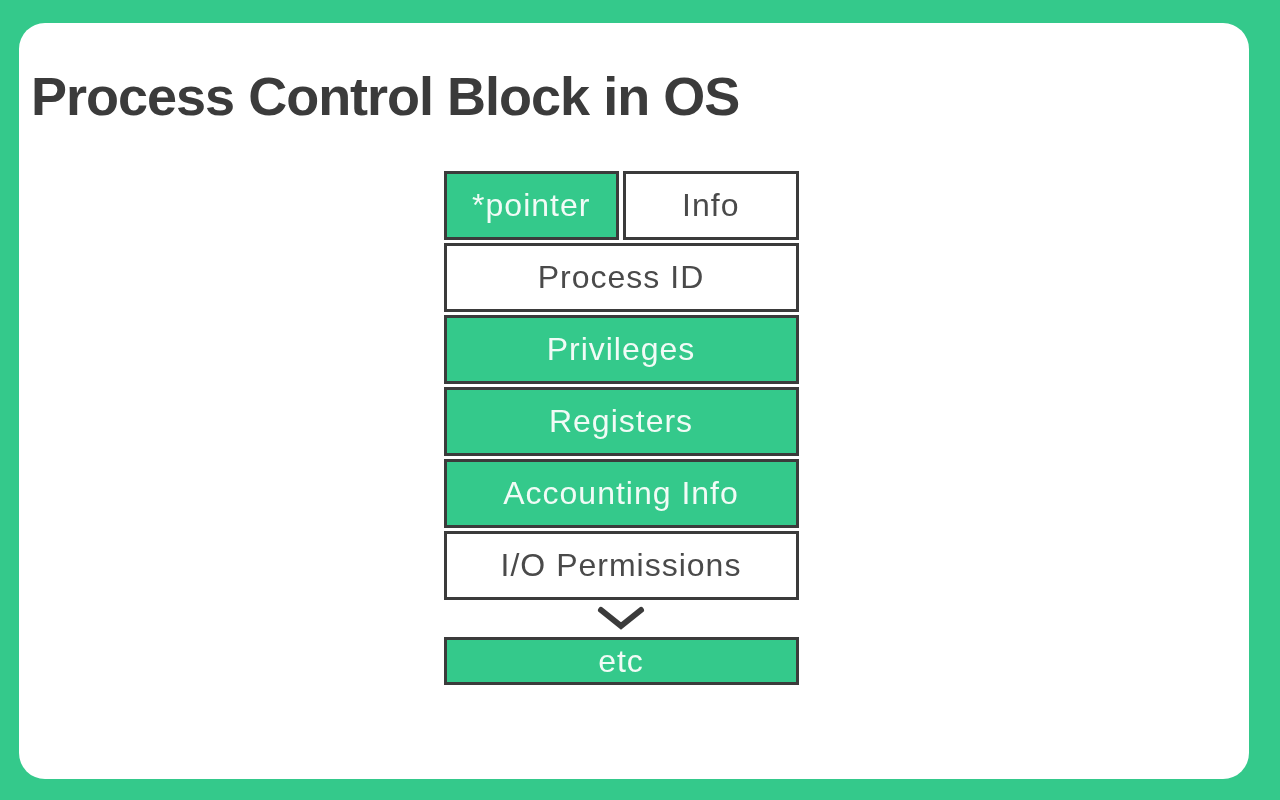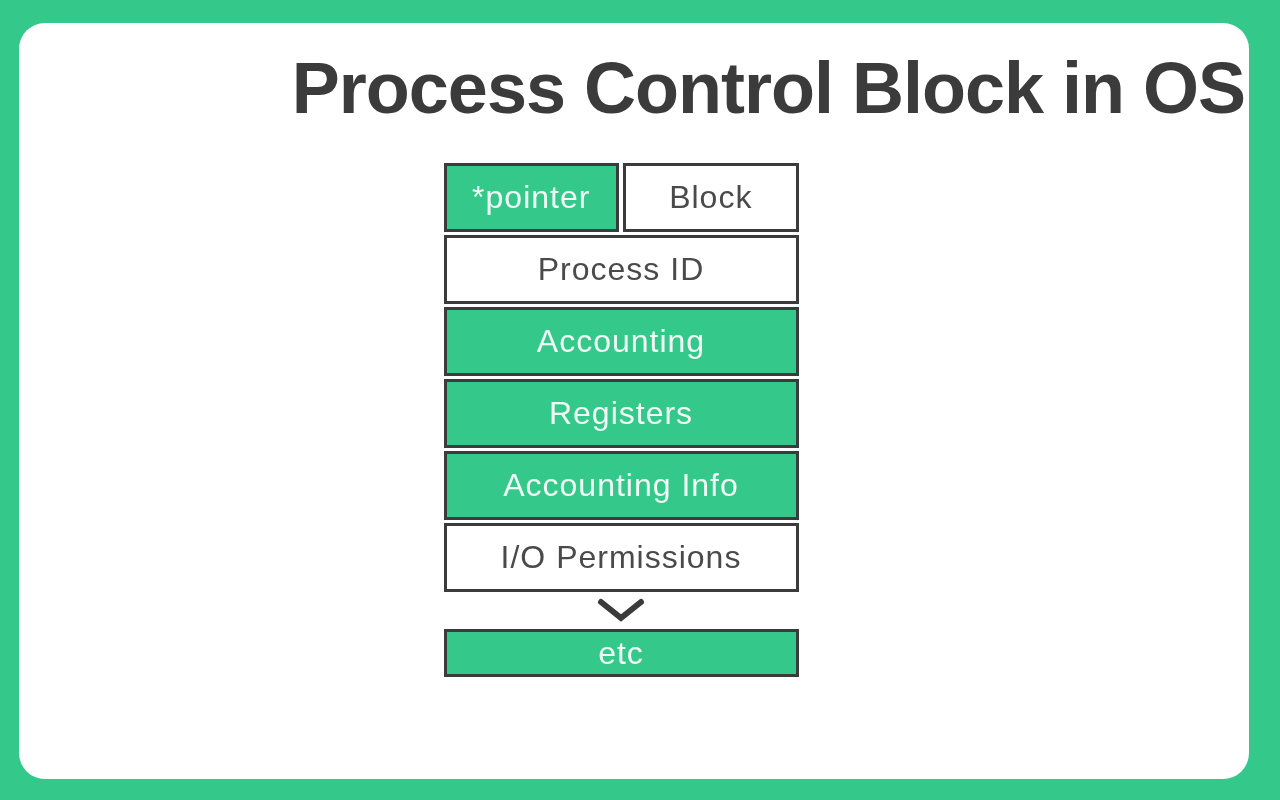--- a/index.html
+++ b/index.html
@@ -19,23 +19,23 @@
     left: 19px;
     top: 23px;
     right: 31px;
     bottom: 21px;
     background: var(--card_bg, #FFFFFF);
     border-radius: 26px;
     padding-top: 27px;
     box-sizing: border-box;
   }
   .title {
-    margin: 4px;
-    text-align: right;
-    font-size: 72px;
+    margin: 12px;
+    text-align: left;
+    font-size: 54px;
     line-height: 68px;
     font-weight: 800;
     letter-spacing: -1px;
     color: var(--title_text, #3B3B3B);
   }
   .pcb {
     width: 355px;
     margin: 41px auto 0;
     position: relative;
     left: -13px;
@@ -81,26 +81,26 @@
 
 <div class="frame">
   <div class="card">
 
     <h1 class="title">Process Control Block in OS</h1>
 
     <div class="pcb">
 
       <div class="header-row">
         <div class="cell green">*pointer</div>
-        <div class="cell white">Block</div>
+        <div class="cell white">Info</div>
       </div>
 
       <div>
           <div class="row white">Process ID</div>
-          <div class="row green">Accounting</div>
+          <div class="row green">Privileges</div>
           <div class="row green">Registers</div>
           <div class="row green">Accounting Info</div>
           <div class="row white">I/O Permissions</div>
         </div>
 
       <div class="arrow-wrap">
         <svg width="50" height="27" viewBox="0 0 50 27" aria-hidden="true">
           <polyline points="5,5 25,21 45,5" fill="none" stroke="#3B3B3B" stroke-width="6" stroke-linecap="round" stroke-linejoin="miter"></polyline>
         </svg>
       </div>

